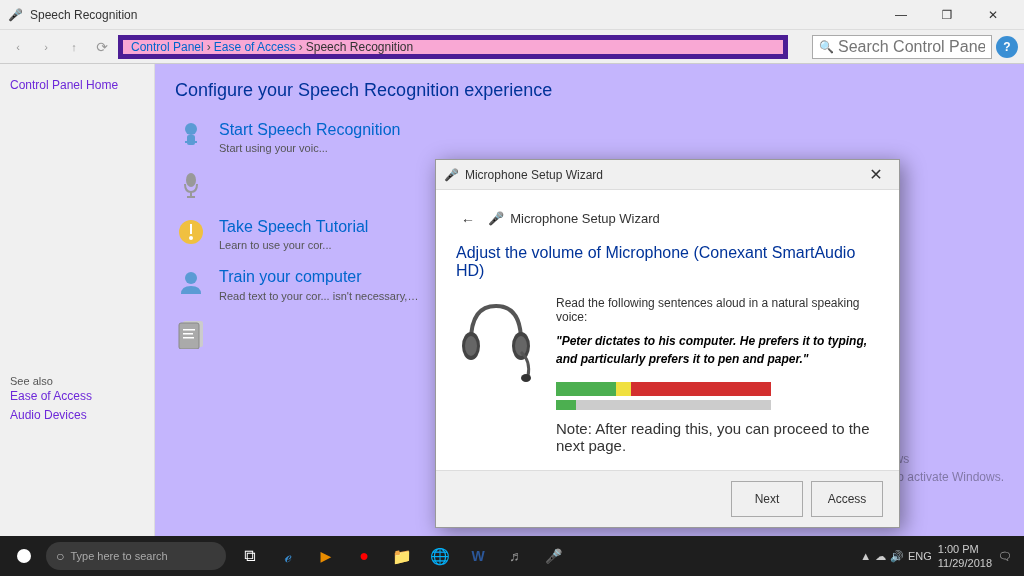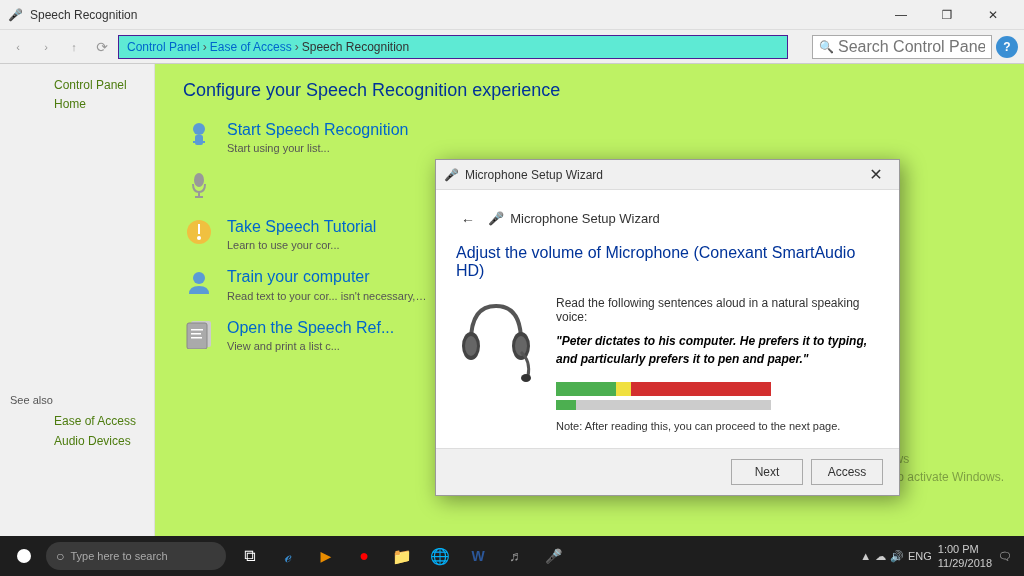--- a/index.html
+++ b/index.html
@@ -68,22 +68,22 @@
       justify-content: center;
       color: #999;
       font-size: 11px;
       cursor: pointer;
       border: none;
       background: none;
     }
     .address-path {
       flex: 1;
       height: 24px;
-      background: #5eead4;
-      border: 1px solid #4c1d95;
+      background: #f9a8d4;
+      border: 5px solid #4c1d95;
       display: flex;
       align-items: center;
       padding: 0 8px;
       font-size: 12px;
       color: #333;
     }
     .address-path .breadcrumb-sep { color: #555; margin: 0 3px; }
     .address-path .breadcrumb-link { color: #0066cc; cursor: pointer; }
     .search-box {
       width: 180px;
@@ -125,36 +125,35 @@
 
     
     .sidebar {
       width: 155px;
       background: #f0f0f0;
       padding: 12px 10px;
       border-right: 1px solid #ddd;
       flex-shrink: 0;
     }
     .sidebar-link {
-      color: #4d7c0f;
+      color: #6d28d9;
       cursor: pointer;
       font-size: 12px;
       line-height: 1.6;
       display: block;
       text-decoration: none;
-      margin-left: 44px;
     }
     .sidebar-section { margin-bottom: 16px; }
-    .see-also-title { font-size: 11px; color: #555; margin-bottom: 6px; }
+    .see-also-title { font-size: 11px; color: #555; }
 
     
     .content {
       flex: 1;
-      padding: 16px 28px;
-      background: #bef264;
+      padding: 16px 20px;
+      background: #c4b5fd;
       position: relative;
     }
     .content-title {
       font-size: 18px;
       font-weight: 300;
       color: #003399;
       margin-bottom: 18px;
     }
     .panel-item {
       display: flex;
@@ -366,34 +365,34 @@
       margin-bottom: 10px;
     }
     .volume-bar-row {
       margin-bottom: 4px;
       height: 14px;
       position: relative;
       background: #ccc;
       width: 210px;
     }
     .modal-note {
-      font-size: 11px;
+      font-size: 15px;
       color: #333;
     }
     .modal-footer {
       background: #f0f0f0;
       padding: 10px 16px;
       display: flex;
       justify-content: flex-end;
       gap: 8px;
       border-top: 1px solid #ddd;
     }
     .modal-btn {
       min-width: 72px;
-      height: 26px;
+      height: 36px;
       padding: 0 12px;
       font-size: 12px;
       cursor: pointer;
       border: 1px solid #aaa;
       background: #f0f0f0;
       color: #333;
     }
     .modal-btn.primary {
       background: #f0f0f0;
       border: 1px solid #aaa;
@@ -451,21 +450,21 @@
     <div class="panel-item">
       <div class="panel-icon">
         <svg width="32" height="32" viewBox="0 0 32 32">
           <circle cx="16" cy="10" r="6" fill="#5b9bd5"></circle>
           <rect x="12" y="16" width="8" height="10" rx="2" fill="#5b9bd5"></rect>
           <rect x="10" y="22" width="12" height="2" fill="#5b9bd5"></rect>
         </svg>
       </div>
       <div>
         <a class="panel-text-link">Start Speech Recognition</a>
-        <div class="panel-desc">Start using your list...</div>
+        <div class="panel-desc">Start using your voic...</div>
       </div>
     </div>
 
     <div class="panel-item">
       <div class="panel-icon">
         <svg width="32" height="32" viewBox="0 0 32 32">
           <ellipse cx="16" cy="10" rx="5" ry="7" fill="#999"></ellipse>
           <path d="M10 14 Q10 22 16 22 Q22 22 22 14" stroke="#999" fill="none" stroke-width="2"></path>
           <rect x="15" y="22" width="2" height="4" fill="#999"></rect>
           <rect x="12" y="26" width="8" height="2" fill="#999"></rect>
@@ -503,24 +502,20 @@
     <div class="panel-item">
       <div class="panel-icon">
         <svg width="32" height="32" viewBox="0 0 32 32">
           <rect x="8" y="4" width="20" height="26" rx="2" fill="#ccc"></rect>
           <rect x="4" y="6" width="20" height="26" rx="2" fill="#aaa" stroke="#888" stroke-width="1"></rect>
           <rect x="8" y="12" width="12" height="1.5" fill="#fff"></rect>
           <rect x="8" y="16" width="10" height="1.5" fill="#fff"></rect>
           <rect x="8" y="20" width="11" height="1.5" fill="#fff"></rect>
         </svg>
       </div>
-      <div>
-        <a class="panel-text-link">Open the Speech Ref...</a>
-        <div class="panel-desc">View and print a list c...</div>
-      </div>
     </div>
 
     <div class="activate-watermark">
       <div>Activate Windows</div>
       <div>Go to Settings to activate Windows.</div>
     </div>
 
     <div class="modal">
 
       <div class="modal-title-bar">

